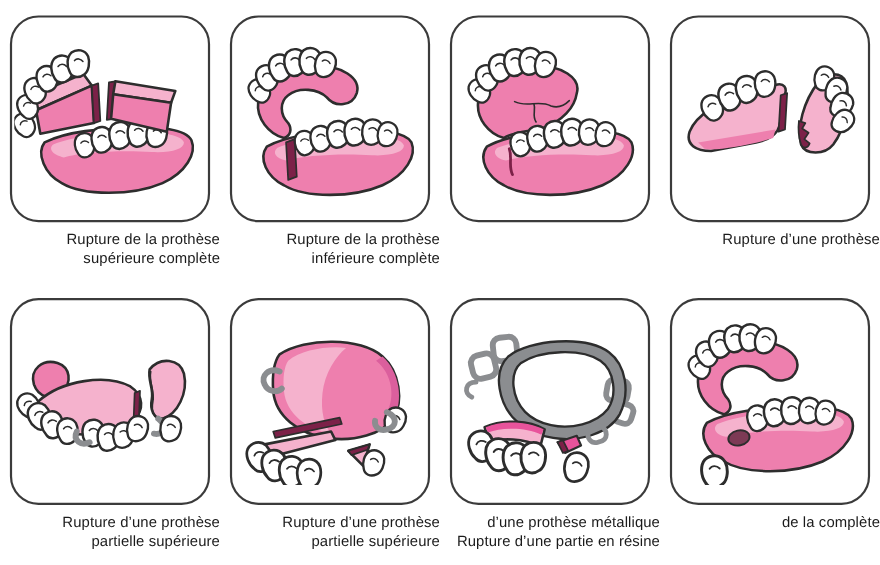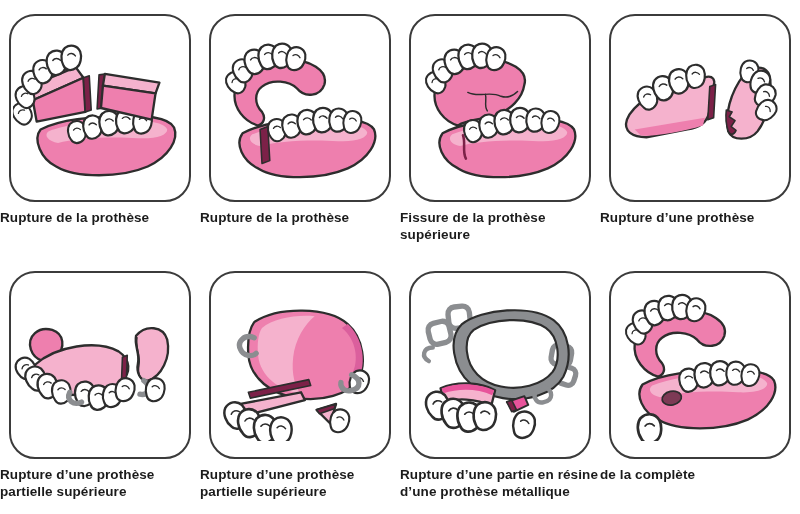--- a/index.html
+++ b/index.html
@@ -9,21 +9,21 @@
     --maroon:#7c2148; --socket:#7d3a55; --metal:#8b8d90; --tooth:#ffffff;
   }
   *{box-sizing:border-box;margin:0;padding:0}
   html,body{background:#fff}
   body{width:800px;height:514px;overflow:hidden;font-family:"Liberation Sans",sans-serif}
   .grid{display:grid;grid-template-columns:repeat(4,200px);grid-auto-rows:257px;width:800px}
   .cell{width:200px;height:257px}
   .box{width:182px;height:188px;border:2px solid var(--box-border);border-radius:26px;
        margin:14px auto 0;display:flex;align-items:center;justify-content:center;background:#fff;overflow:hidden}
   .box svg{display:block}
-  .caption{text-align:left;font-weight:700;font-size:13.5px;line-height:1.28;
+  .caption{text-align:right;font-weight:400;font-size:13.5px;line-height:1.28;
            color:var(--caption);margin-top:7px;letter-spacing:.1px}
   .caption span{display:block}
   
   .gum{fill:var(--pink-mid);stroke:var(--ink);stroke-width:2.4;stroke-linejoin:round}
   .gum-l{fill:var(--pink-light);stroke:var(--ink);stroke-width:2.4;stroke-linejoin:round}
   .flat-l{fill:var(--pink-light);stroke:none}
   .flat-m{fill:var(--pink-mid);stroke:none}
   .flat-d{fill:var(--pink-deep);stroke:none}
   .crackf{fill:var(--maroon);stroke:var(--ink);stroke-width:1.6;stroke-linejoin:round}
   .crackl{fill:none;stroke:var(--ink);stroke-width:1.5;stroke-linecap:round}
@@ -76,20 +76,21 @@
           <use href="#tk" transform="translate(13,67) rotate(-26) scale(0.95)"></use>
           <use href="#tk" transform="translate(20,52) rotate(-20)"></use>
           <use href="#tk" transform="translate(31,41) rotate(-12)"></use>
           <use href="#tk" transform="translate(45,32) rotate(-5) scale(1.05)"></use>
           <use href="#tk" transform="translate(60,27) rotate(2) scale(1.05)"></use>
         </g>
       </svg>
     </div>
     <div class="caption">
       <span>Rupture de la prothèse</span>
+      <span>supérieure complète</span>
     </div>
   </div>
 
   <div class="cell">
     <div class="box">
       <svg width="174" height="152" viewBox="0 0 178 156">
         <g>
           <path class="gum" d="M22,62 C24,42 46,28 74,28 C100,28 118,40 114,54 C110,66 94,68 86,58 C78,50 60,48 50,56 C42,62 42,74 50,82 C54,88 52,94 46,96 C32,92 20,78 22,62 Z"></path>
         </g>
         <g>
@@ -110,20 +111,21 @@
           <use href="#tk" transform="translate(81,97) rotate(-5)"></use>
           <use href="#tk" transform="translate(97,93) rotate(-2) scale(1.05)"></use>
           <use href="#tk" transform="translate(113,91) rotate(2) scale(1.05)"></use>
           <use href="#tk" transform="translate(129,91) rotate(7)"></use>
           <use href="#tk" transform="translate(143,93) rotate(12) scale(0.95)"></use>
         </g>
       </svg>
     </div>
     <div class="caption">
       <span>Rupture de la prothèse</span>
+      <span>inférieure complète</span>
     </div>
   </div>
 
   <div class="cell">
     <div class="box">
       <svg width="174" height="152" viewBox="0 0 178 156">
         <g>
           <path class="gum" d="M22,62 C24,42 46,28 74,28 C100,28 118,40 114,54 C112,68 100,80 84,86 C70,90 54,90 46,96 C32,92 20,78 22,62 Z"></path>
           <path class="crackl" d="M56,62 C68,68 78,60 90,66 C96,68 102,66 107,61"></path>
           <path class="crackl" d="M74,64 C76,70 72,75 76,81" stroke-width="1.2"></path>
@@ -143,24 +145,20 @@
         </g>
         <g>
           <use href="#tk" transform="translate(62,102) rotate(-10) scale(0.95)"></use>
           <use href="#tk" transform="translate(78,97) rotate(-5)"></use>
           <use href="#tk" transform="translate(94,93) rotate(-2) scale(1.05)"></use>
           <use href="#tk" transform="translate(110,91) rotate(2) scale(1.05)"></use>
           <use href="#tk" transform="translate(126,91) rotate(7)"></use>
           <use href="#tk" transform="translate(141,93) rotate(12) scale(0.95)"></use>
         </g>
       </svg>
-    </div>
-    <div class="caption">
-      <span>Fissure de la prothèse</span>
-      <span>supérieure</span>
     </div>
   </div>
 
   <div class="cell">
     <div class="box">
       <svg width="174" height="152" viewBox="0 0 178 156">
         <g>
           <path class="gum-l" d="M14,90 C20,74 44,60 70,52 L96,46 C102,45 105,49 103,55 L98,84 C96,92 88,98 76,100 L34,108 C20,108 10,102 14,90 Z"></path>
           <path class="flat-m" d="M22,100 L94,88 L92,96 C72,102 40,108 28,106 Z"></path>
           <path class="crackf" d="M99,56 L105,54 L103,88 L97,90 Z"></path>
@@ -277,22 +275,22 @@
           <use href="#tk" transform="translate(74,131) rotate(3) scale(1.2)"></use>
         </g>
         <g>
           <path class="brightf" d="M96,116 L114,110 L118,119 L103,126 Z"></path>
           <path class="crackf" d="M96,116 L101,114 L106,124 L101,126 Z"></path>
           <use href="#tk" transform="translate(114,140) rotate(12) scale(1.15)"></use>
         </g>
       </svg>
     </div>
     <div class="caption">
+      <span>d’une prothèse métallique</span>
       <span>Rupture d’une partie en résine</span>
-      <span>d’une prothèse métallique</span>
     </div>
   </div>
 
   <div class="cell">
     <div class="box">
       <svg width="174" height="152" viewBox="0 0 178 156">
         <g>
           <path class="gum" d="M22,56 C24,36 46,22 74,22 C100,22 118,34 114,48 C110,60 94,62 86,52 C78,44 60,42 50,50 C42,56 42,68 50,76 C54,82 52,88 46,90 C32,86 20,72 22,56 Z"></path>
         </g>
         <g>

